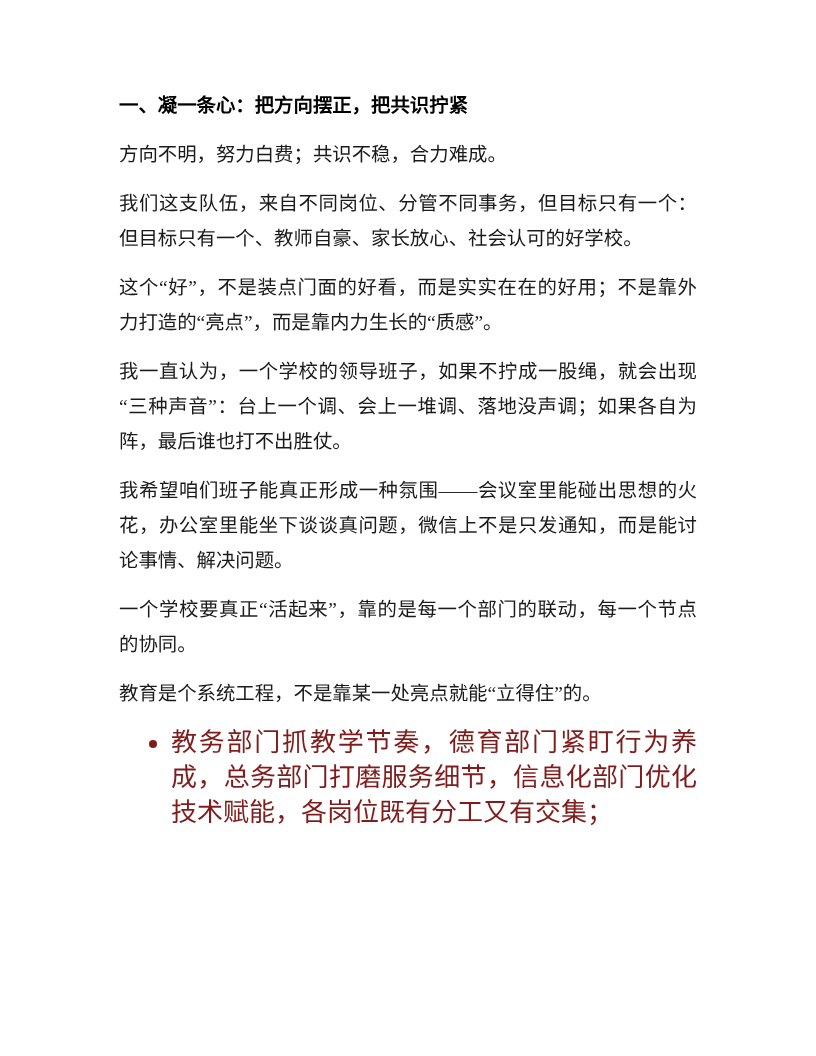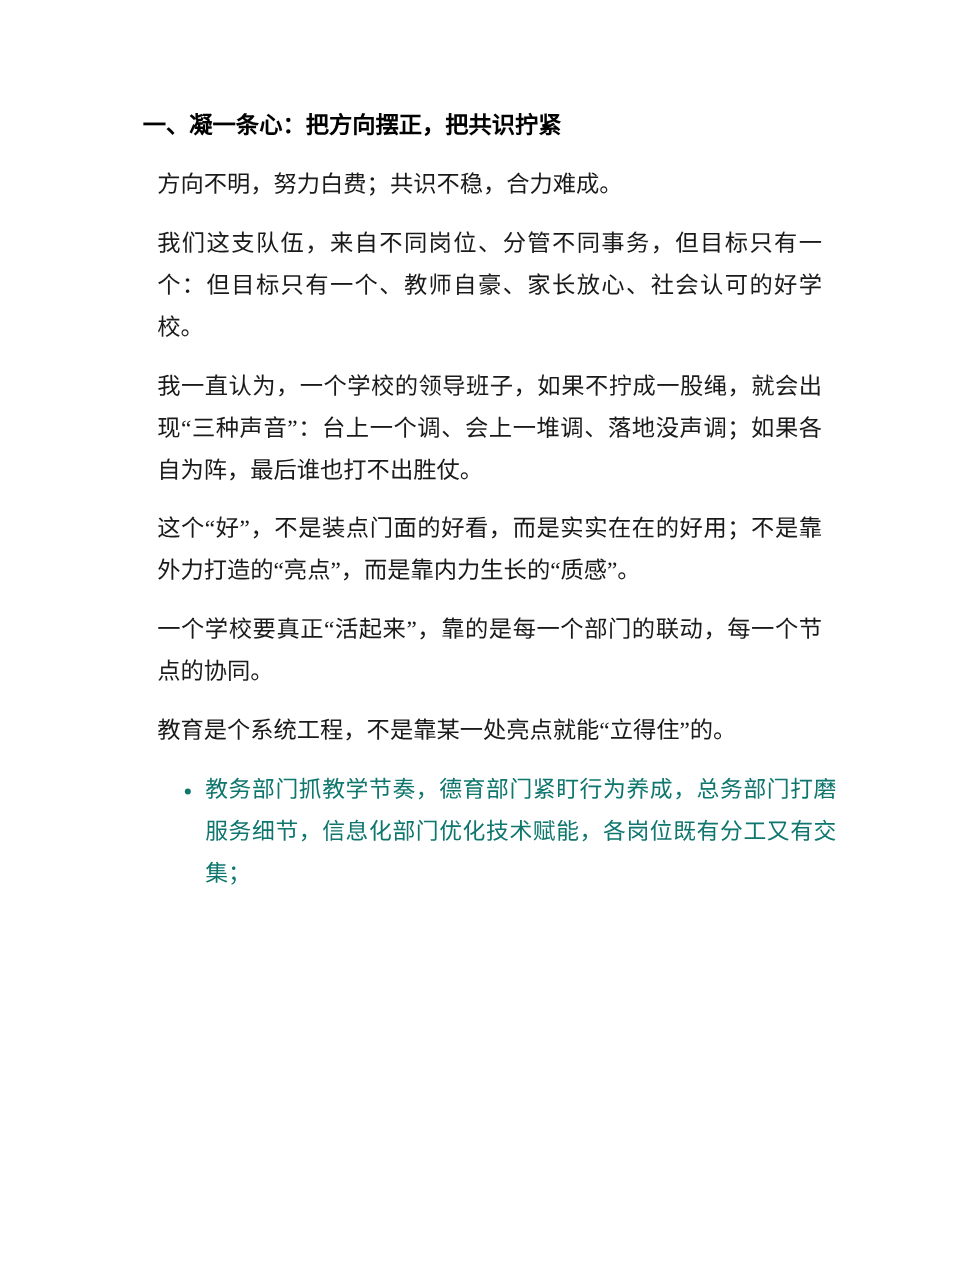--- a/index.html
+++ b/index.html
@@ -28,52 +28,53 @@
     margin: 14px 0;
     text-align: left;
   }
   .doc-heading:first-child {
     margin-top: 0;
   }
   .doc-paragraph {
     font-size: 19.4px;
     line-height: 35px;
     color: #1a1a1a;
-    margin: 14px 12px;
+    margin: 14px 0;
     text-align: justify;
     text-justify: inter-ideograph;
   }
   ul.doc-bullets {
     margin: 14px 0;
     padding-left: 52px;
   }
   ul.doc-bullets li {
-    font-size: 19px;
+    font-size: 26px;
     line-height: 35px;
-    color: #0f766e;
+    color: #7f1d1d;
     text-align: justify;
     text-justify: inter-ideograph;
     list-style-type: disc;
   }
 </style>
 </head>
 <body>
 
 <div class="page">
 
   <h2 class="doc-heading">一、凝一条心：把方向摆正，把共识拧紧</h2>
 
   <p class="doc-paragraph">方向不明，努力白费；共识不稳，合力难成。</p>
 
   <p class="doc-paragraph">我们这支队伍，来自不同岗位、分管不同事务，但目标只有一个：但目标只有一个、教师自豪、家长放心、社会认可的好学校。</p>
 
+  <p class="doc-paragraph">这个“好”，不是装点门面的好看，而是实实在在的好用；不是靠外力打造的“亮点”，而是靠内力生长的“质感”。</p>
+
   <p class="doc-paragraph">我一直认为，一个学校的领导班子，如果不拧成一股绳，就会出现“三种声音”：台上一个调、会上一堆调、落地没声调；如果各自为阵，最后谁也打不出胜仗。</p>
 
-  <p class="doc-paragraph">这个“好”，不是装点门面的好看，而是实实在在的好用；不是靠外力打造的“亮点”，而是靠内力生长的“质感”。</p>
-
+  <p class="doc-paragraph">我希望咱们班子能真正形成一种氛围——会议室里能碰出思想的火花，办公室里能坐下谈谈真问题，微信上不是只发通知，而是能讨论事情、解决问题。</p>
 
 
 
   <p class="doc-paragraph">一个学校要真正“活起来”，靠的是每一个部门的联动，每一个节点的协同。</p>
 
   <p class="doc-paragraph">教育是个系统工程，不是靠某一处亮点就能“立得住”的。</p>
 
   <ul class="doc-bullets">
     <li>教务部门抓教学节奏，德育部门紧盯行为养成，总务部门打磨服务细节，信息化部门优化技术赋能，各岗位既有分工又有交集；</li>
   </ul>

